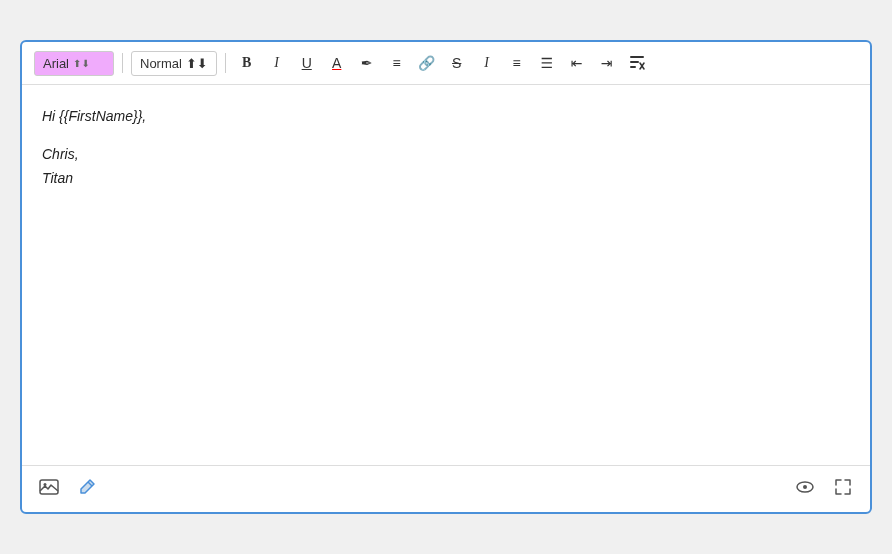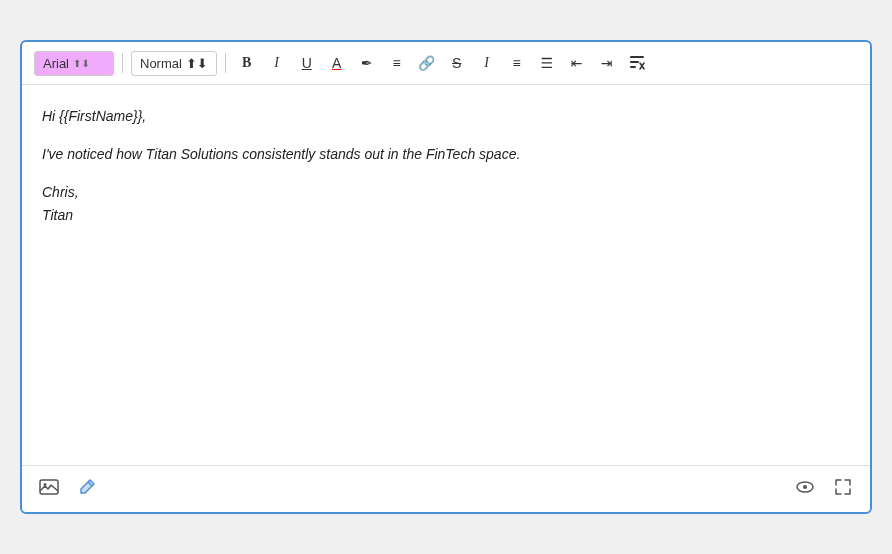--- a/index.html
+++ b/index.html
@@ -220,21 +220,20 @@
             <rect x="1" y="12" width="6" height="2" rx="1" fill="#333"></rect>
             <line x1="11" y1="9" x2="15" y2="15" stroke="#333" stroke-width="1.5" stroke-linecap="round"></line>
             <line x1="15" y1="9" x2="11" y2="15" stroke="#333" stroke-width="1.5" stroke-linecap="round"></line>
           </svg>
         </span>
       </button>
     </div>
 
     <div class="editor-body" contenteditable="true" style="">
       <p class="salutation">Hi {{FirstName}},</p>
-      <p>I've noticed how Titan Solutions consistently stands out in the FinTech space.</p>
       <p>
         <span>Chris,</span><br>
         <span>Titan</span>
       </p>
     </div>
 
     <div class="editor-footer">
       <div class="footer-left">
 
         <button class="footer-btn">

